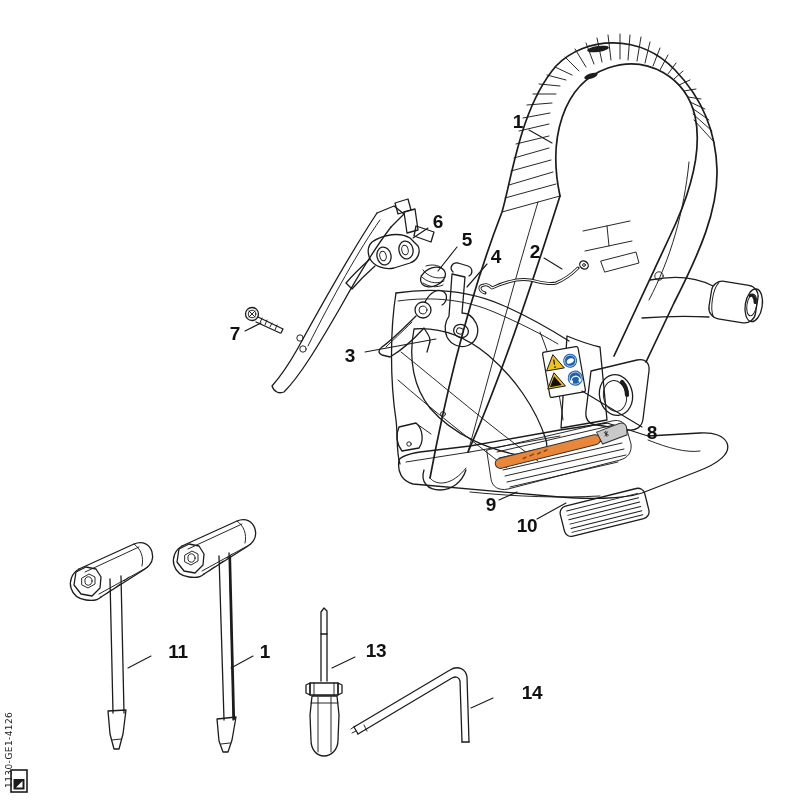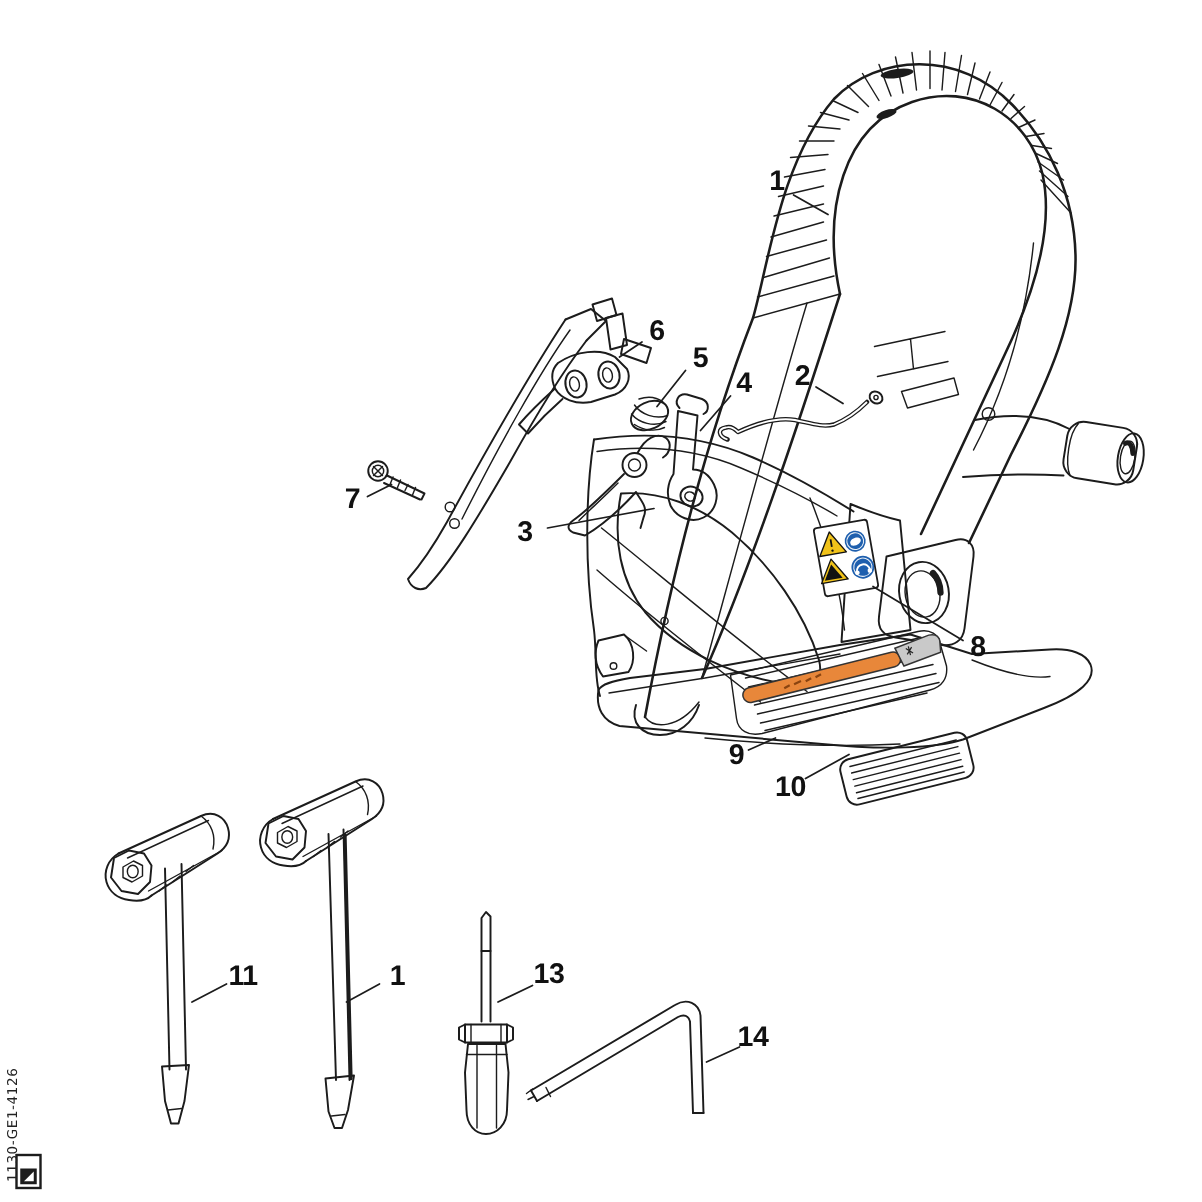--- a/index.html
+++ b/index.html
@@ -240,19 +240,19 @@
   <div class="callout" style="left:518px;top:121px">1</div>
   <div class="callout" style="left:535px;top:251px">2</div>
   <div class="callout" style="left:350px;top:355px">3</div>
   <div class="callout" style="left:496px;top:256px">4</div>
   <div class="callout" style="left:467px;top:239px">5</div>
   <div class="callout" style="left:438px;top:221px">6</div>
   <div class="callout" style="left:235px;top:333px">7</div>
   <div class="callout" style="left:652px;top:432px">8</div>
   <div class="callout" style="left:491px;top:504px">9</div>
   <div class="callout" style="left:527px;top:525px">10</div>
-  <div class="callout" style="left:162px;top:651px">11</div>
+  <div class="callout" style="left:178px;top:651px">11</div>
   <div class="callout" style="left:265px;top:651px">1</div>
-  <div class="callout" style="left:366px;top:650px">13</div>
-  <div class="callout" style="left:502px;top:692px">14</div>
+  <div class="callout" style="left:376px;top:650px">13</div>
+  <div class="callout" style="left:532px;top:692px">14</div>
 
   <div class="code">1130-GE1-4126</div>
 </div>
 
 </body></html>

